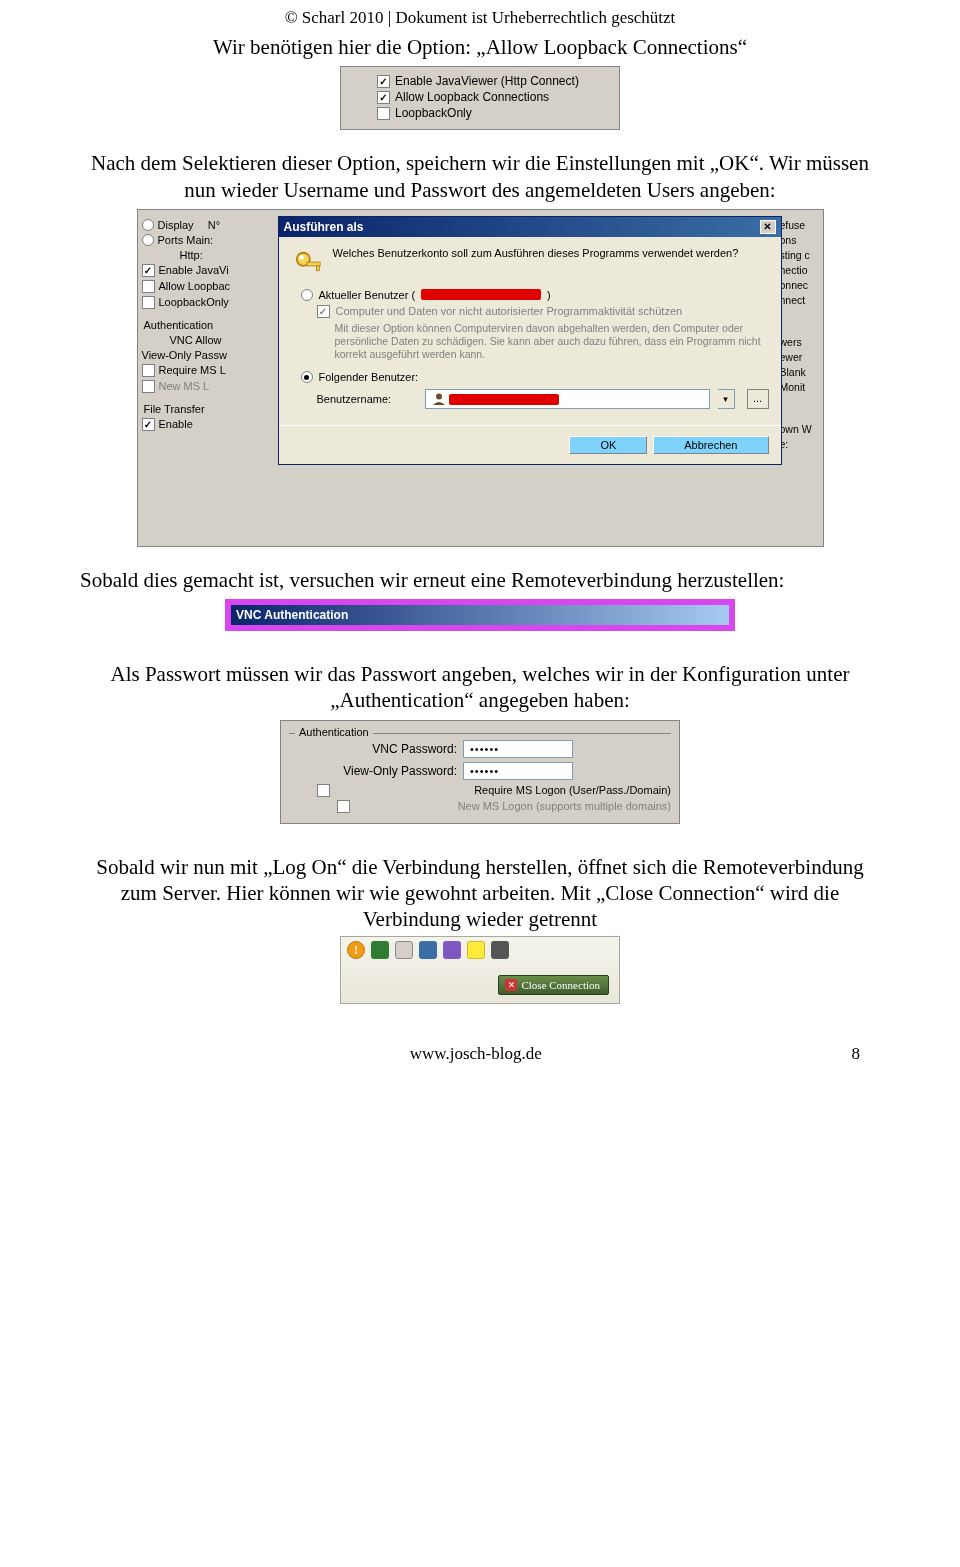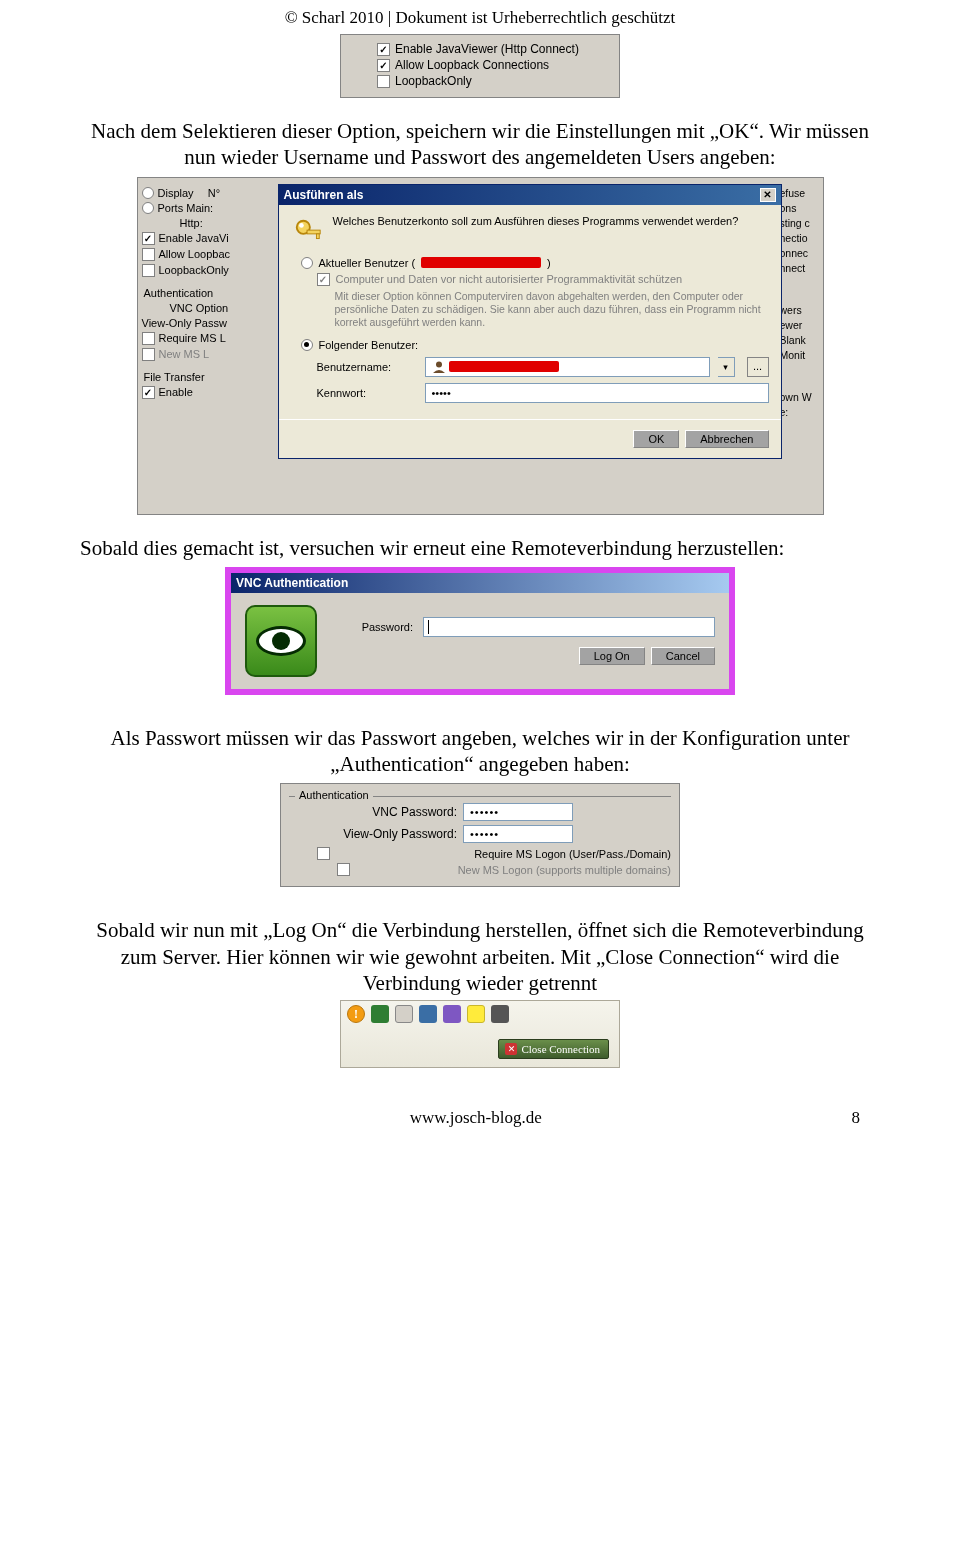--- a/index.html
+++ b/index.html
@@ -167,25 +167,25 @@
     text-align:center;
     font-size:11px;
     line-height:17px;
   }
   .shot2 .btnrow {
     display:flex; justify-content:flex-end; gap:6px;
     padding:10px 12px;
     border-top:1px solid #fff;
   }
   .winbtn {
-    background:#a3a3a3;
+    background:#7dd3fc;
     border:1px solid #848484;
     border-top-color:#fff;
     border-left-color:#fff;
-    padding:2px 14px;
+    padding:2px 30px;
     font-size:11px;
   }
   .shot2-spacer { height: 336px; }
   .shot2 .rightstrip {
     position:absolute; right:0; top:0; bottom:0; width:45px;
     background:#d4d0c8;
     font-size:10.5px;
     padding:6px 2px;
     color:#000;
   }
@@ -295,20 +295,21 @@
     color:#fff; font-size:9px; display:flex;align-items:center;justify-content:center;
   }
 </style>
 </head>
 <body>
 
 <div class="page">
 
   <div class="header-line">© Scharl 2010 | Dokument ist Urheberrechtlich geschützt</div>
 
+  <p class="body-text center">Wir benötigen hier die Option: „Allow Loopback Connections“</p>
 
   <div class="shot shot1">
     <div class="chk">
       <span class="cb">✓</span>
       <span>Enable JavaViewer (Http Connect)</span>
     </div>
     <div class="chk">
       <span class="cb">✓</span>
       <span>Allow Loopback Connections</span>
     </div>
@@ -335,21 +336,21 @@
         </div>
       <div class="row">
           <span class="cb"></span>
           <span>Allow Loopbac</span>
         </div>
       <div class="row">
           <span class="cb"></span>
           <span>LoopbackOnly</span>
         </div>
       <div class="grp-lbl">Authentication</div>
-      <div class="row" style="margin-left:28px">VNC Option</div>
+      <div class="row" style="margin-left:28px">VNC Allow</div>
       <div class="row">View-Only Passw</div>
       <div class="row">
           <span class="cb"></span>
           <span>Require MS L</span>
         </div>
       <div class="row disabled">
           <span class="cb"></span>
           <span>New MS L</span>
         </div>
       <div class="grp-lbl">File Transfer</div>
@@ -413,55 +414,32 @@
           <div class="txtfield">
             <svg width="14" height="14" viewBox="0 0 14 14">
                 <circle cx="7" cy="4.5" r="3" fill="#6b4b2a"></circle>
                 <path d="M1 13 Q7 7 13 13" fill="#6b4b2a"></path>
               </svg>
             &nbsp;<span class="redbar" style="width:110px"></span>
           </div>
           <div class="dropbtn">▾</div>
           <div class="ellip">...</div>
         </div>
-        <div class="fieldrow">
-          <label>Kennwort:</label>
-          <div class="txtfield">•••••</div>
-        </div>
       </div>
       <div class="btnrow">
         <div class="winbtn">OK</div>
         <div class="winbtn">Abbrechen</div>
       </div>
     </div>
   </div>
 
   <p class="body-text">Sobald dies gemacht ist, versuchen wir erneut eine Remoteverbindung herzustellen:</p>
 
   <div class="shot shot3">
     <div class="titlebar">VNC Authentication</div>
-    <div class="body3">
-      <div class="eye">
-        <div class="oval">
-            <div class="pupil"></div>
-          </div>
-      </div>
-      <div class="fields">
-        <div class="frow">
-          <label>Password:</label>
-          <div class="inp">
-              <span class="cursor"></span>
-            </div>
-        </div>
-        <div class="btns">
-          <div class="winbtn">Log On</div>
-          <div class="winbtn">Cancel</div>
-        </div>
-      </div>
-    </div>
   </div>
 
   <p class="body-text center">Als Passwort müssen wir das Passwort angeben, welches wir in der Konfiguration unter „Authentication“ angegeben haben:</p>
 
   <div class="shot shot4">
     <div class="grpline">
         <span>Authentication</span>
       </div>
     <div class="arow">
       <label>VNC Password:</label>

